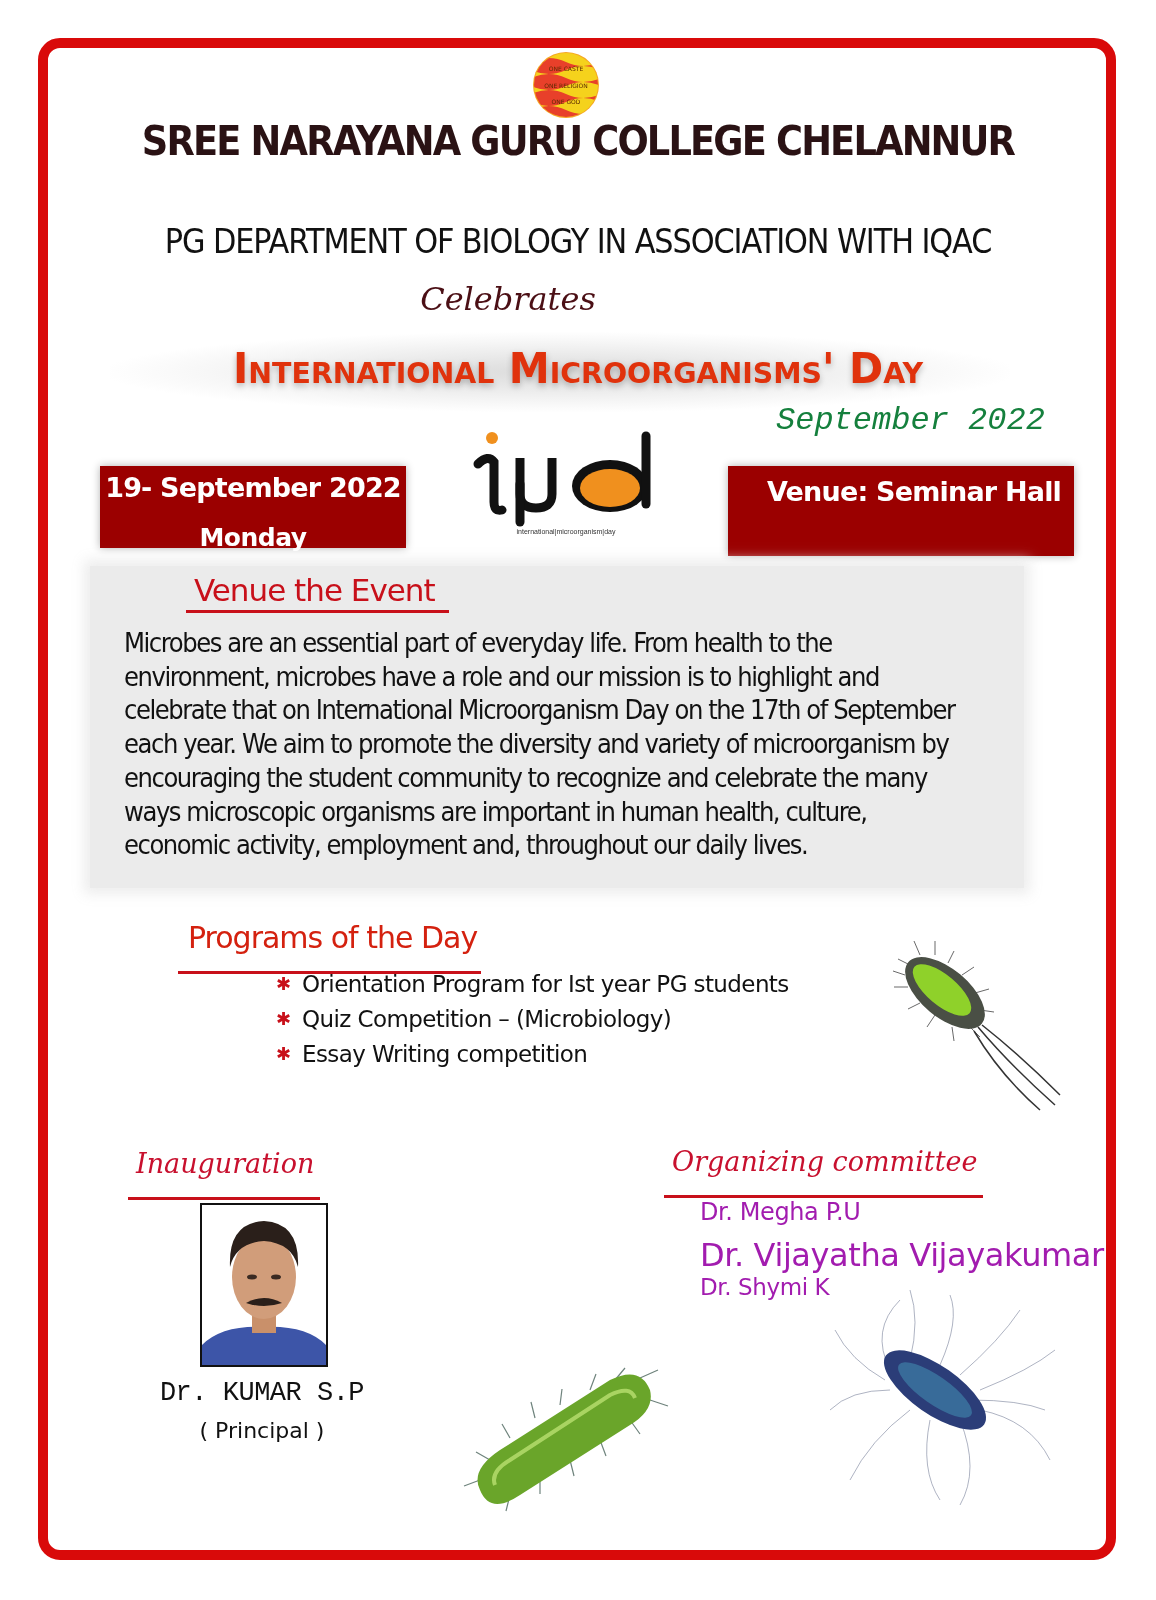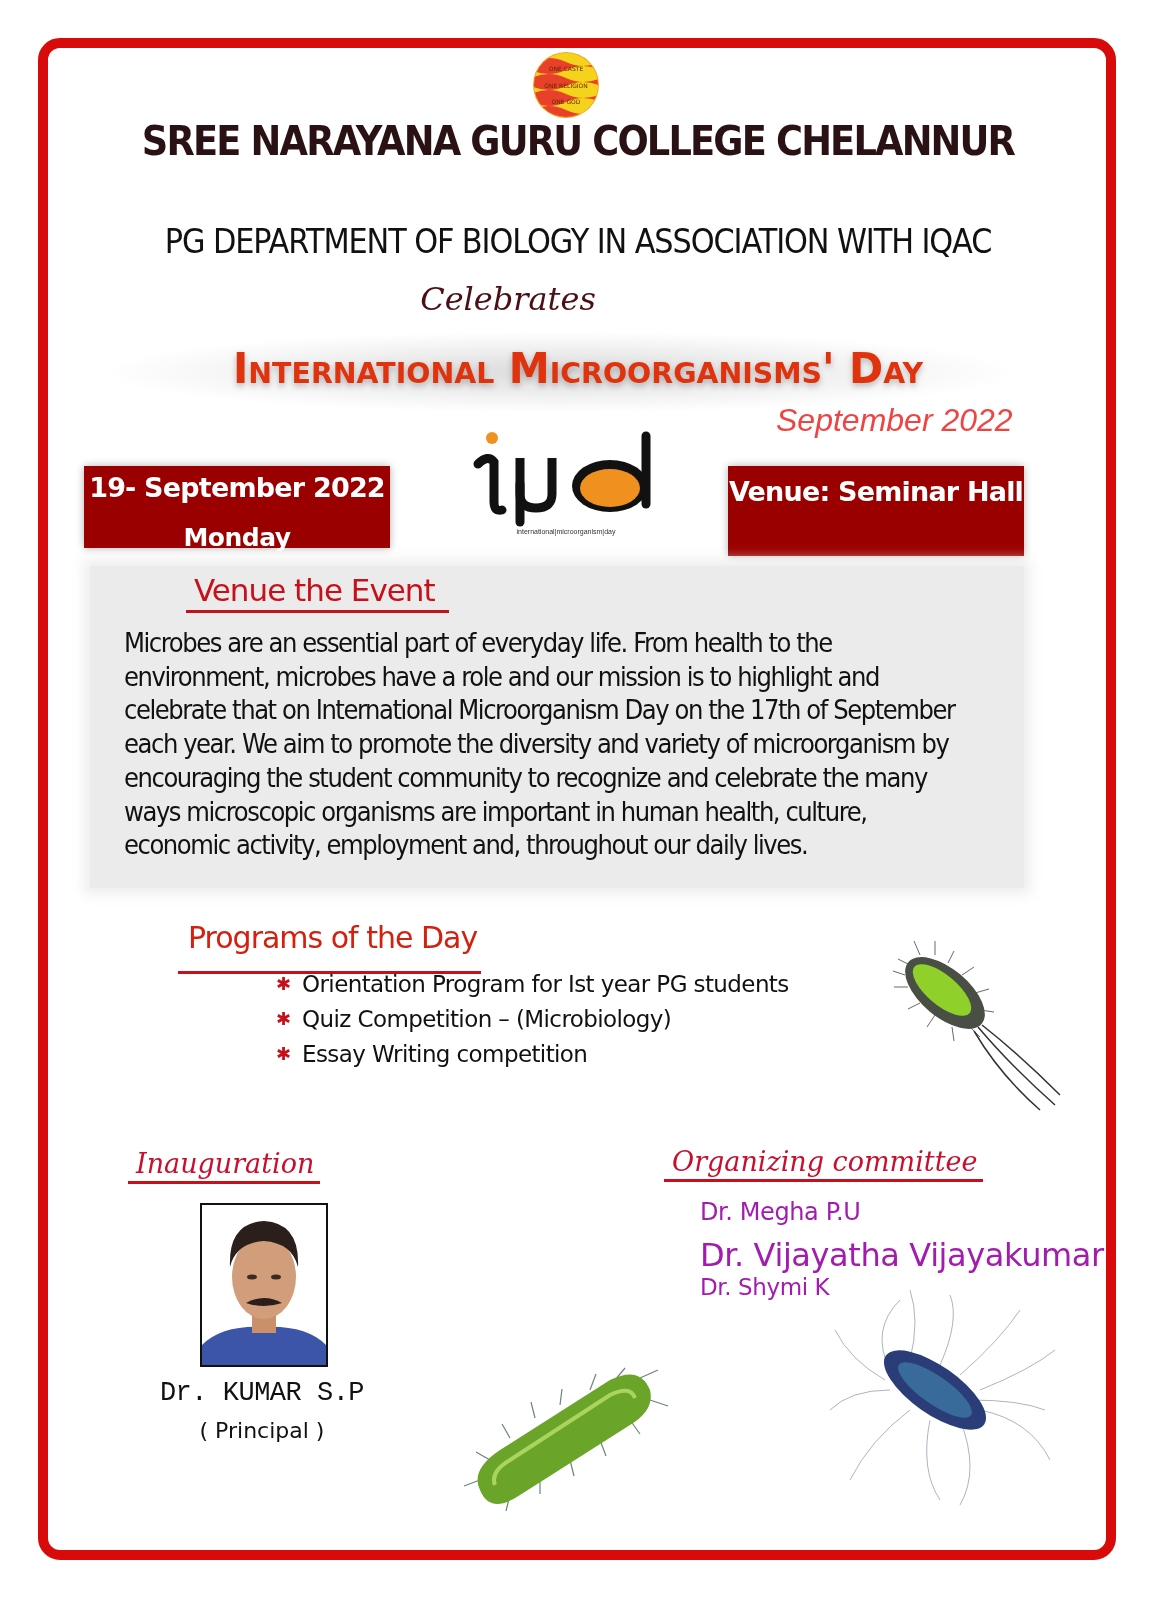--- a/index.html
+++ b/index.html
@@ -7,42 +7,42 @@
   .frame { position:absolute; left:38px; top:38px; width:1058px; height:1502px; border:10px solid #d90a0a; border-radius:22px; box-sizing:content-box; background:#fff; }
   .abs { position:absolute; }
 
   .college-logo { left:531px; top:50px; width:70px; height:70px; }
   .college-title { left:0; width:1156px; top:118px; text-align:center; font-family:"DejaVu Sans", sans-serif; font-weight:bold; font-size:40px; letter-spacing:-2px; color:#2a1214; transform:scaleX(0.92); transform-origin:center; }
   .dept-title { left:0; width:1156px; top:222px; text-align:center; font-family:"DejaVu Sans", sans-serif; font-size:33px; letter-spacing:-1.2px; color:#111; transform:scaleX(0.92); transform-origin:center; }
   .celebrates { left:0; width:1016px; top:280px; text-align:center; font-family:"DejaVu Serif", serif; font-style:italic; font-size:32px; color:#4b0f15; }
 
   .banner-shadow { left:110px; top:332px; width:900px; height:80px; background:radial-gradient(ellipse at center, rgba(150,150,150,0.35) 0%, rgba(200,200,200,0.15) 55%, rgba(255,255,255,0) 72%); }
   .event-title { left:0; width:1156px; top:344px; text-align:center; font-family:"DejaVu Sans", sans-serif; font-weight:bold; font-size:42px; color:#e0320c; letter-spacing:0px; text-shadow:0 3px 6px rgba(0,0,0,0.25); font-variant:small-caps; transform:scaleX(0.98); transform-origin:center; }
-  .event-month { left:776px; top:402px; font-family:Liberation Sans, sans-serif; font-style:italic; font-size:32px; color:#ef4444; }
+  .event-month { left:776px; top:402px; font-family:Liberation Mono, monospace; font-style:italic; font-size:32px; color:#15803d; }
 
-  .date-box { left:84px; top:466px; width:306px; height:82px; background:#9b0000; box-shadow:0 0 8px rgba(0,0,0,0.3); color:#fff; text-align:center; font-family:"DejaVu Sans", sans-serif; font-weight:bold; }
+  .date-box { left:100px; top:466px; width:306px; height:82px; background:#9b0000; box-shadow:0 0 8px rgba(0,0,0,0.3); color:#fff; text-align:center; font-family:"DejaVu Sans", sans-serif; font-weight:bold; }
   .date-box .l1 { font-size:27px; margin-top:6px; letter-spacing:-0.8px; }
   .date-box .l2 { font-size:25px; margin-top:20px; letter-spacing:-0.5px; }
-  .venue-box { left:728px; top:466px; width:296px; height:90px; background:#9b0000; box-shadow:0 0 8px rgba(0,0,0,0.3); color:#fff; text-align:center; font-family:"DejaVu Sans", sans-serif; font-weight:bold; }
+  .venue-box { left:728px; top:466px; width:320px; height:90px; background:#9b0000; box-shadow:0 0 8px rgba(0,0,0,0.3); color:#fff; text-align:center; font-family:"DejaVu Sans", sans-serif; font-weight:bold;padding-left:26px; }
   .venue-box .l1 { font-size:27px; margin-top:10px; letter-spacing:-0.8px; }
 
   .imd-logo { left:460px; top:424px; width:212px; height:128px; background:#fff; }
   .imd-caption { position:absolute; left:0; width:212px; top:104px; text-align:center; font-size:7px; color:#333; font-family:"Liberation Sans", sans-serif; }
 
   .about-panel { left:90px; top:566px; width:934px; height:322px; background:#ebebeb; box-shadow:0 0 12px 6px rgba(235,235,235,0.9); }
   .about-heading { left:186px; top:572px; font-family:"DejaVu Sans", sans-serif; font-size:31px; color:#c8101a; letter-spacing:-1px; border-bottom:3px solid #c8101a; padding:0 14px 2px 8px; }
   .about-text { left:124px; top:626px; width:900px; font-family:"DejaVu Sans", sans-serif; font-size:27px; line-height:33.7px; color:#111; letter-spacing:-1.6px; transform:scaleX(0.9); transform-origin:left top; }
   .about-text span { display:block; white-space:nowrap; }
 
   .programs-heading { left:178px; top:920px; font-family:"DejaVu Sans", sans-serif; font-size:30px; color:#d4210f; letter-spacing:-1px; border-bottom:3px solid #c8101a; padding:0 4px 16px 10px; }
   .programs-list { left:276px; top:966px; margin:0; padding:0; list-style:none; font-family:"DejaVu Sans", sans-serif; font-size:23px; color:#111; letter-spacing:-0.6px; }
   .programs-list li { height:35px; display:flex; align-items:center; white-space:nowrap; }
   .programs-list .bullet { color:#c8101a; font-size:18px; width:26px; display:inline-block; }
 
-  .script-heading { font-family:"DejaVu Serif", serif; font-style:italic; color:#c8102e; font-size:27px; border-bottom:3px solid #c8101a; padding:0 6px 2px 8px; }
+  .script-heading { font-family:"DejaVu Serif", serif; font-style:italic; color:#c8102e; font-size:27px; border-bottom:3px solid #c8101a; padding:0 6px 18px 8px; }
   .inaug-heading { left:128px; top:1148px; }
   .org-heading { left:664px; top:1146px; }
 
   .photo { left:200px; top:1203px; width:128px; height:164px; border:2px solid #111; background:#fff; overflow:hidden; box-sizing:border-box; }
   .inaug-name { left:120px; width:284px; top:1378px; text-align:center; font-family:Liberation Mono, monospace; font-size:27px; color:#111; letter-spacing:-0.5px; }
   .inaug-role { left:120px; width:284px; top:1418px; text-align:center; font-family:"DejaVu Sans", sans-serif; font-size:22px; color:#111; }
 
   .org-list { left:700px; top:1198px; font-family:"DejaVu Sans", sans-serif; color:#a21caf; }
   .org-list div { white-space:nowrap; letter-spacing:-0.4px; }
   .org-list .m1 { font-size:24px; height:38px; }

